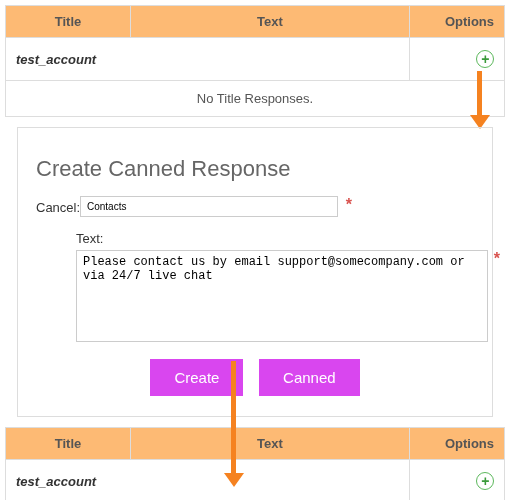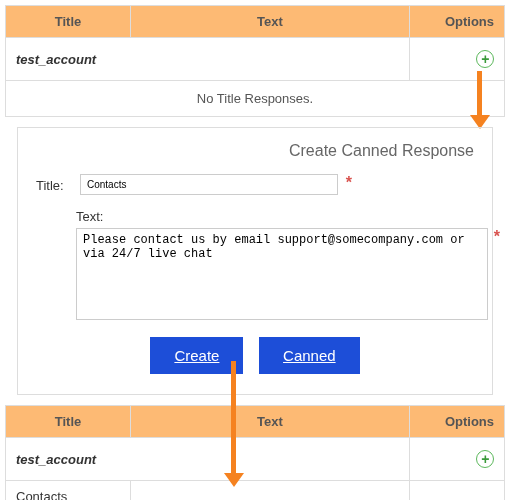--- a/index.html
+++ b/index.html
@@ -58,25 +58,25 @@
     position: absolute;
     width: 0; height: 0;
   }
   .panel {
     border: 1px solid #ddd;
     margin: 10px 12px 10px 12px;
     padding: 8px 18px 20px 18px;
     position: relative;
   }
   .panel h2 {
-    text-align: right;
+    text-align: left;
     font-weight: 400;
-    font-size: 16px;
+    font-size: 22px;
     color: #666;
-    margin: 6px 0 14px 0;
+    margin: 20px 0 14px 0;
     font-family: "Segoe UI Light","Segoe UI",Arial,sans-serif;
   }
   .form-row { display: flex; align-items: flex-start; margin-bottom: 10px; }
   .form-row label { width: 44px; padding-top: 4px; color:#333; }
   .form-row .field { position: relative; }
   .form-row input[type=text] {
     width: 258px;
     padding: 4px 6px;
     border: 1px solid #ccc;
     font-size: 10px;
@@ -95,29 +95,28 @@
     font-size: 16px;
     position: absolute;
     right: -14px;
     top: 0;
     font-weight: bold;
   }
   .req.ta { top: 0; right: -12px; }
   .btn-row { text-align: center; margin-top: 14px; }
   .btn {
     display: inline-block;
-    background: #1d4ed8;
+    background: #d946ef;
     color: #fff;
     border: none;
     padding: 10px 24px;
     font-size: 15px;
     margin: 0 6px;
     cursor: pointer;
     font-family: "Segoe UI",Arial,sans-serif;
-    text-decoration: underline;
   }
   .wrap { position: relative; }
 </style>
 </head>
 <body>
 
 <div class="wrap">
 
   <table class="tbl">
     <thead>
@@ -142,21 +141,21 @@
 
   <div class="arrow" style="left:466px; top:66px; width:20px; height:60px;">
     <div class="shaft" style="left:6px; top:0; width:5px; height:46px;"></div>
     <div class="head" style="left:-1px; top:44px; border-left:10px solid transparent; border-right:10px solid transparent; border-top:14px solid #f58220;"></div>
   </div>
 
   <div class="panel">
     <h2>Create Canned Response</h2>
 
     <div class="form-row">
-      <label>Title:</label>
+      <label>Cancel:</label>
       <div class="field">
         <input type="text" value="Contacts" style="">
         <span class="req">*</span>
       </div>
     </div>
 
     <div class="form-row" style="display:block;padding-left:40px;">
       <label style="display:block; width:auto; margin-bottom:4px;">Text:</label>
       <div class="field" style="display:inline-block;">
         <textarea style="">Please contact us by email support@somecompany.com or via 24/7 live chat</textarea>

